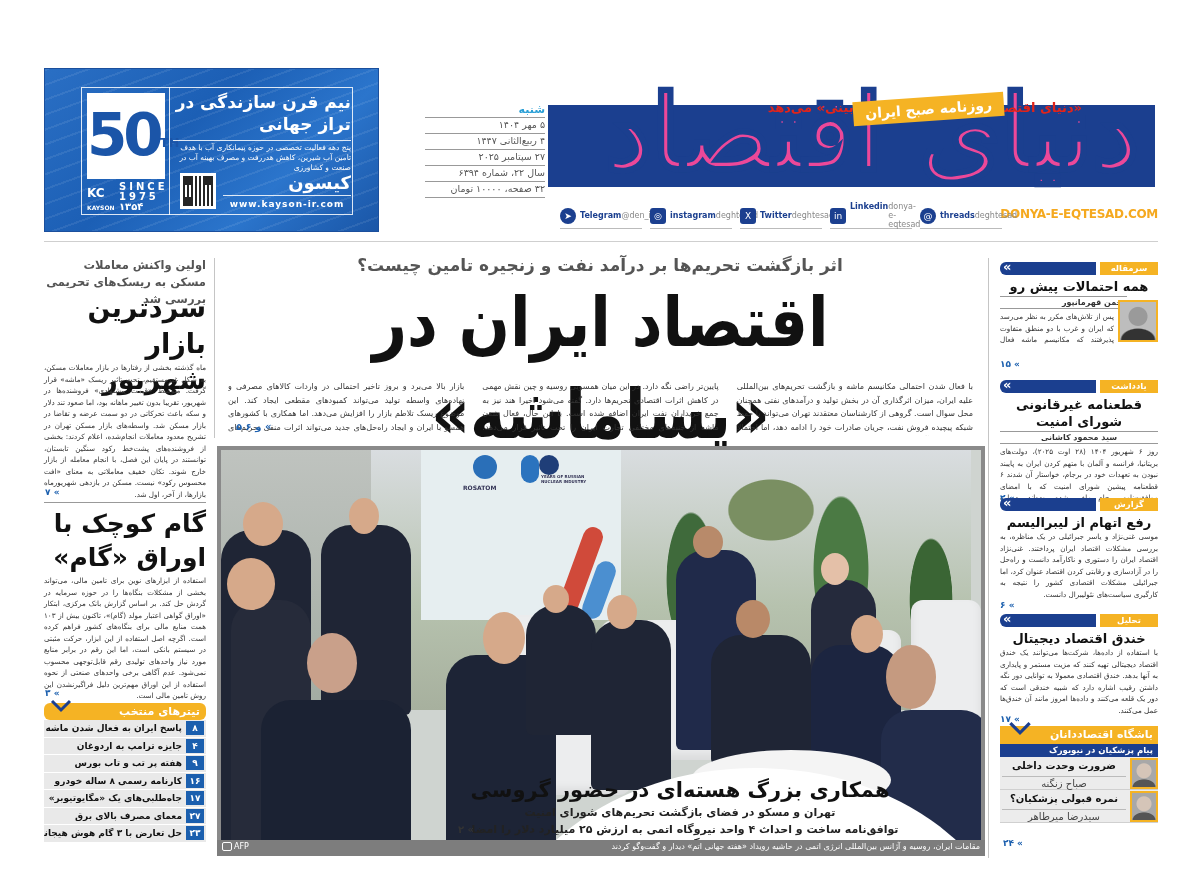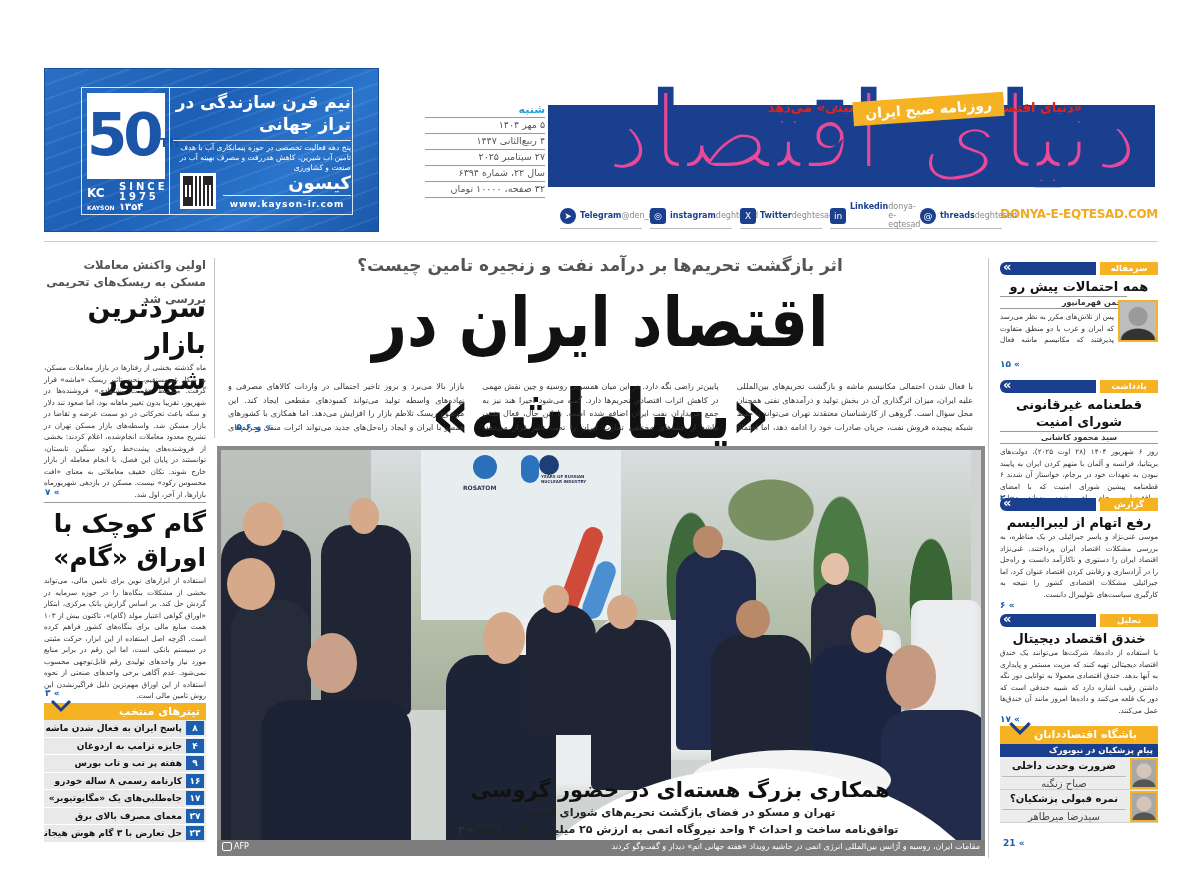--- a/index.html
+++ b/index.html
@@ -94,41 +94,41 @@
   #lc-kicker { left: 44px; top: 257px; width: 162px; direction: rtl; text-align: right; font-size: 11.5px; font-weight: bold; color: #555; line-height: 17px; }
   #lc-head { left: 44px; top: 290px; width: 162px; direction: rtl; text-align: right; font-size: 27px; font-weight: bold; color: #111; line-height: 36px; letter-spacing: -1px; }
   #lc-body { left: 44px; top: 362px; width: 162px; direction: rtl; text-align: justify; font-size: 7.2px; color: #333; line-height: 11.5px; }
   #lc-ref1 { left: 45px; top: 487px; font-size: 9px; font-weight: bold; color: #1b5fae; }
   #lc-hr1 { left: 44px; top: 502px; width: 162px; height: 1px; background: #999; }
   #lc-head2 { left: 44px; top: 507px; width: 162px; direction: rtl; text-align: right; font-size: 25px; font-weight: bold; color: #111; line-height: 34px; }
   #lc-body2 { left: 44px; top: 575px; width: 162px; direction: rtl; text-align: justify; font-size: 7.2px; color: #333; line-height: 11.5px; }
   #lc-ref2 { left: 45px; top: 688px; font-size: 9px; font-weight: bold; color: #1b5fae; }
 
   #picks { left: 44px; top: 703px; width: 162px; }
-  #picks-header { height: 17px; background: #f5b324; color: #fff; font-size: 11px; font-weight: bold; direction: rtl; text-align: right; padding-right: 6px; line-height: 17px; position: relative; }
+  #picks-header { height: 17px; background: #f5b324; color: #fff; font-size: 11px; font-weight: bold; direction: rtl; text-align: right; padding-right: 6px; line-height: 17px; position: relative; border-radius: 6px; }
   #picks-chevron { position: absolute; left: 6px; top: -4px; width: 22px; height: 14px; }
   .pick-row { display: flex; flex-direction: row-reverse; align-items: center; height: 17.5px; border-bottom: 1px solid #fff; background: #e9e9e9; }
   .pick-num { width: 18px; height: 14px; background: #1b5fae; color: #fff; font-size: 9px; font-weight: bold; text-align: center; line-height: 14px; margin-left: 4px; margin-right: 2px; }
   .pick-txt { flex: 1; direction: rtl; text-align: right; font-size: 9px; font-weight: bold; color: #111; white-space: nowrap; overflow: hidden; }
 
   
   #rc { left: 1000px; top: 262px; width: 158px; }
   .rc-bar { display: flex; height: 13px; margin-bottom: 3px; }
   .rc-bar .lab { width: 58px; background: #f5b324; color: #fff; font-size: 8.5px; font-weight: bold; text-align: center; line-height: 13px; direction: rtl; }
   .rc-bar .blue { flex: 1; background: #1b3f8f; margin-right: 4px; position: relative; border-radius: 6px 0 0 6px; }
   .rc-bar .blue::before { content: "\00AB"; position: absolute; left: 3px; top: -3px; color: #fff; font-size: 13px; font-weight: bold; }
   .rc-title { direction: rtl; text-align: center; font-size: 13px; font-weight: bold; color: #111; line-height: 17px; }
   .rc-author { direction: rtl; text-align: right; font-size: 8px; font-weight: bold; color: #333; border-top: 1px solid #999; border-bottom: 1px solid #999; padding: 1px 0; margin: 1px 0 2px 0; }
   .rc-body { direction: rtl; text-align: justify; font-size: 7.2px; color: #333; line-height: 11.5px; }
   .rc-ref { font-size: 9px; font-weight: bold; color: #1b5fae; direction: ltr; text-align: left; margin-top: -11px; }
   #editorial-photo { position: absolute; right: 0; top: 38px; width: 40px; height: 42px; background: #f5b324; padding: 2px; }
   #editorial-photo .p { width: 100%; height: 100%; background: radial-gradient(circle at 50% 38%, #b89478 0 9px, transparent 10px), radial-gradient(ellipse 18px 12px at 50% 100%, #333 90%, transparent 100%), #bdbdbd; filter: grayscale(1); }
 
   #econ-club { left: 1000px; top: 726px; width: 158px; }
-  #econ-club-head { height: 18px; background: #f5b324; color: #fff; font-size: 11px; font-weight: bold; direction: rtl; text-align: right; padding-right: 21px; line-height: 18px; position: relative; }
+  #econ-club-head { height: 18px; background: #f5b324; color: #fff; font-size: 11px; font-weight: bold; direction: rtl; text-align: right; padding-right: 5px; line-height: 18px; position: relative; }
   #econ-club-sub { height: 13px; background: #1b3f8f; color: #fff; font-size: 8.5px; font-weight: bold; direction: rtl; text-align: right; padding-right: 5px; line-height: 13px; }
   .club-row { height: 33px; background: #ececec; border-bottom: 1px solid #d0d0d0; position: relative; }
   .club-row .ph { position: absolute; right: 0; top: 1px; width: 28px; height: 31px; background: #f5b324; padding: 2px; }
   .club-row .ph .p { width: 100%; height: 100%; background: radial-gradient(circle at 50% 40%, #d5c5b8 0 7px, transparent 8px), radial-gradient(ellipse 12px 8px at 50% 100%, #555 90%, transparent 100%), #a8a8a8; }
   .club-row .t { position: absolute; right: 32px; top: 3px; width: 124px; direction: rtl; text-align: center; font-size: 10px; font-weight: bold; color: #111; }
   .club-row .a { position: absolute; right: 32px; top: 19px; width: 124px; direction: rtl; text-align: center; font-size: 10px; color: #444; border-top: 1px solid #bbb; padding-top: 1px; }
   #club-ref { left: 1003px; top: 838px; font-size: 9px; font-weight: bold; color: #1b5fae; }
 
   .vline { background: #c5c5c5; width: 1px; }
   .hline { background: #cfcfcf; height: 1px; }
@@ -389,13 +389,13 @@
     <div class="a">صباح زنگنه</div>
   </div>
   <div class="club-row">
     <div class="ph">
         <div class="p"></div>
       </div>
     <div class="t">نمره قبولی پزشکیان؟</div>
     <div class="a">سیدرضا میرطاهر</div>
   </div>
 </div>
-<div id="club-ref" class="abs">21 «</div>
+<div id="club-ref" class="abs">۲۴ «</div>
 
 </body></html>

